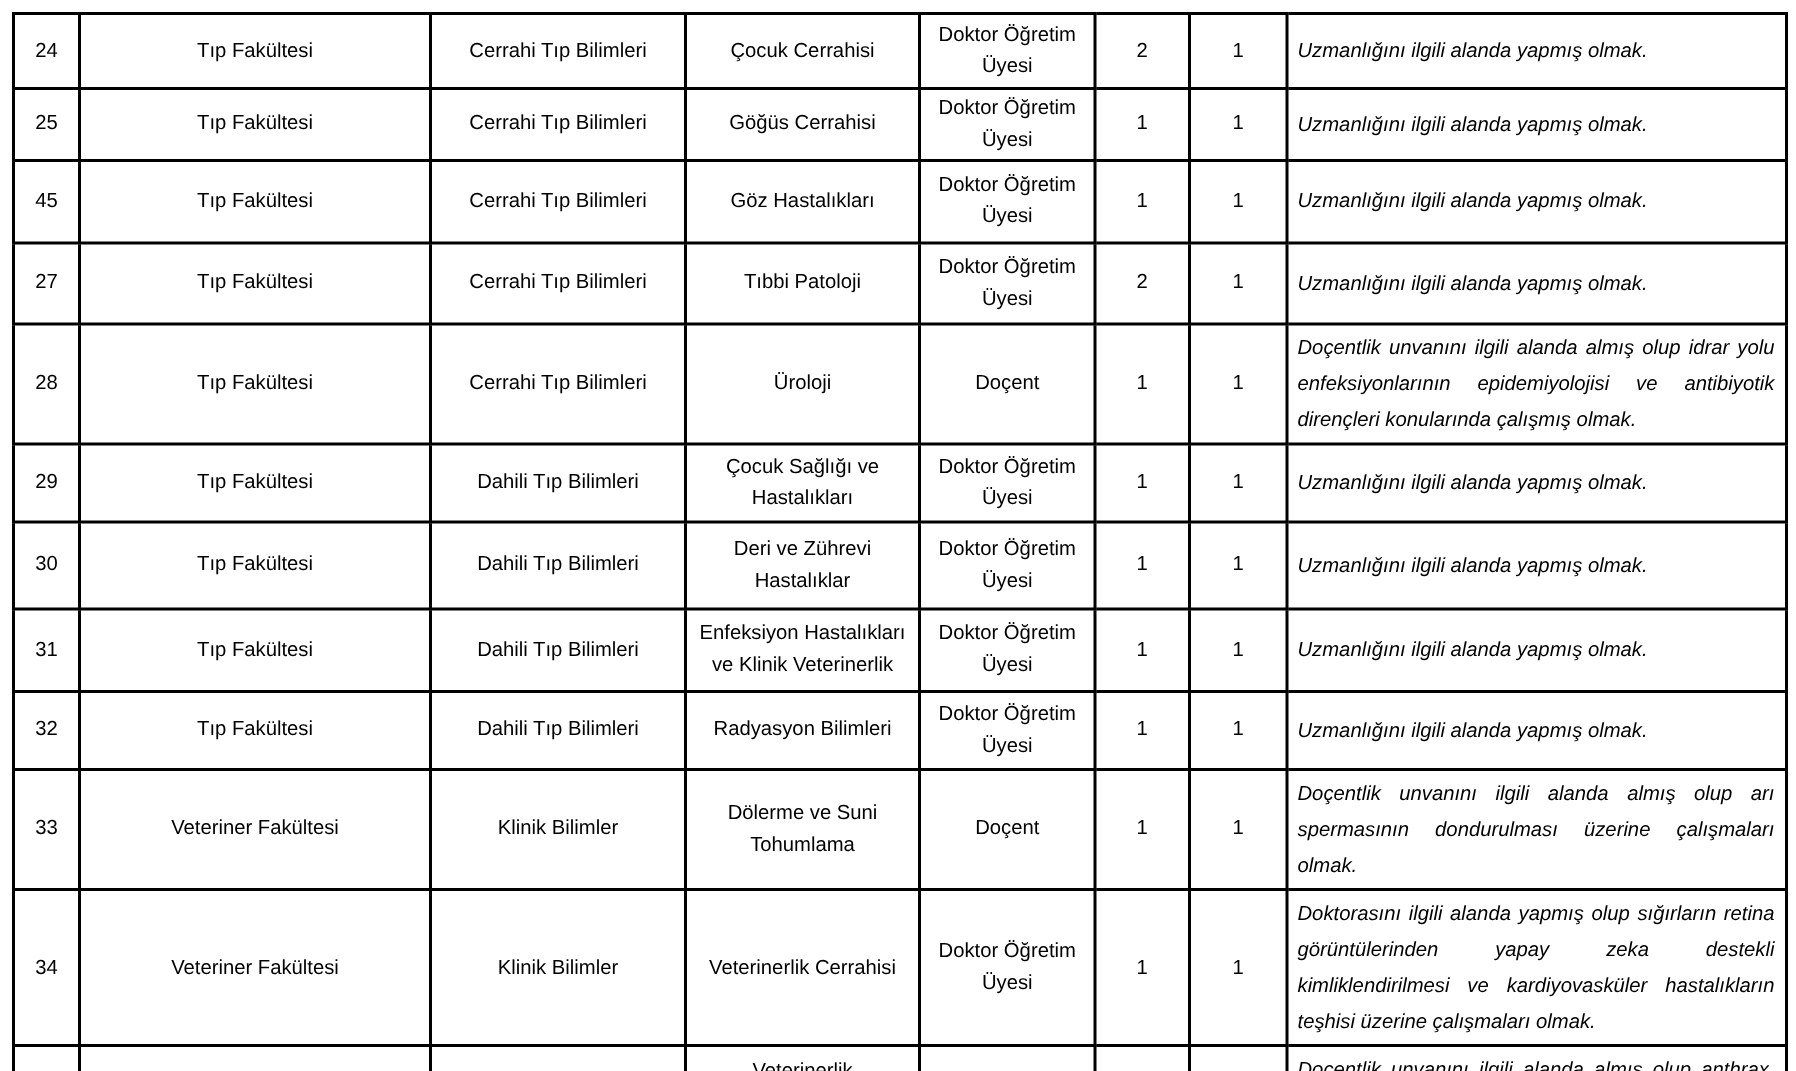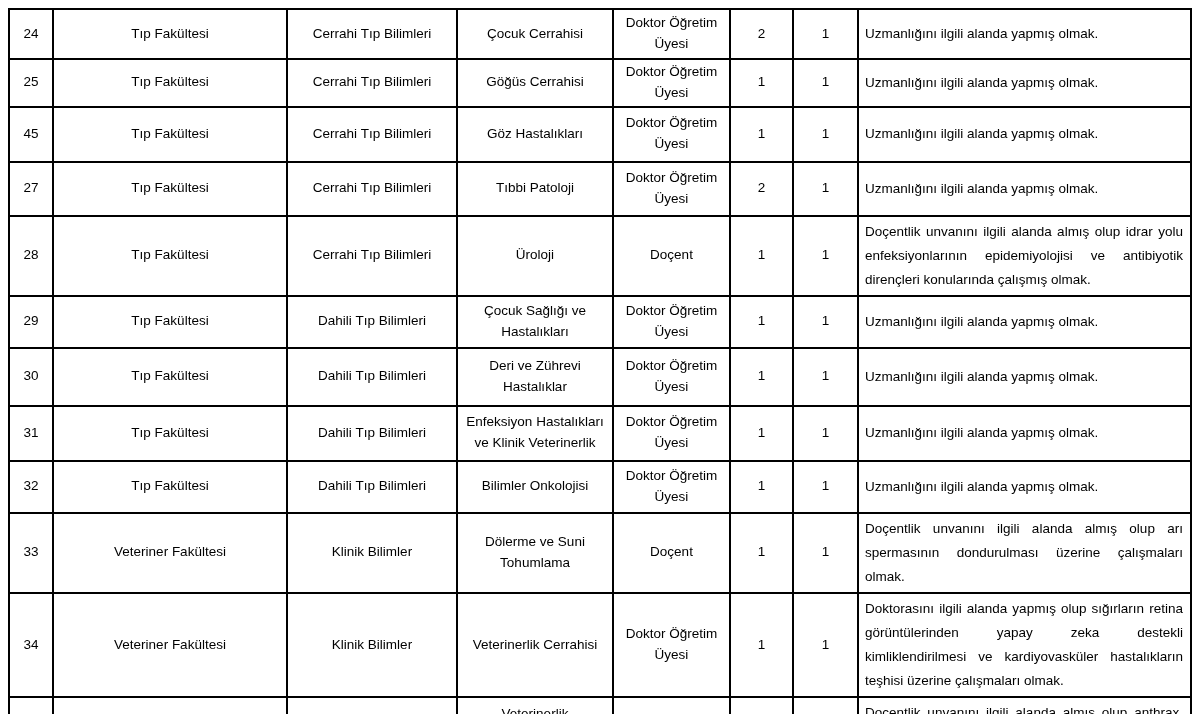--- a/index.html
+++ b/index.html
@@ -24,20 +24,21 @@
     font-size: 13.5px;
     line-height: 1.55;
     padding: 2px 4px;
     overflow: hidden;
     word-wrap: break-word;
   }
   table.positions td.req {
     text-align: justify;
     line-height: 1.78;
     padding: 3px 7px 3px 6px;
+    font-style: italic;
   }
 </style>
 </head>
 <body>
 
 <table class="positions">
   <colgroup>
     <col style="width:44px">
     <col style="width:234px">
     <col style="width:170px">
@@ -125,21 +126,21 @@
         <td>Enfeksiyon Hastalıkları ve Klinik Veterinerlik</td>
         <td>Doktor Öğretim Üyesi</td>
         <td>1</td>
         <td>1</td>
         <td class="req">Uzmanlığını ilgili alanda yapmış olmak.</td>
       </tr>
       <tr style="height: 52px; border-radius: 20px;">
         <td>32</td>
         <td>Tıp Fakültesi</td>
         <td>Dahili Tıp Bilimleri</td>
-        <td>Bilimler Onkolojisi</td>
+        <td>Radyasyon Bilimleri</td>
         <td>Doktor Öğretim Üyesi</td>
         <td>1</td>
         <td>1</td>
         <td class="req">Uzmanlığını ilgili alanda yapmış olmak.</td>
       </tr>
       <tr style="height: 58px;">
         <td>33</td>
         <td>Veteriner Fakültesi</td>
         <td>Klinik Bilimler</td>
         <td>Dölerme ve Suni Tohumlama</td>

